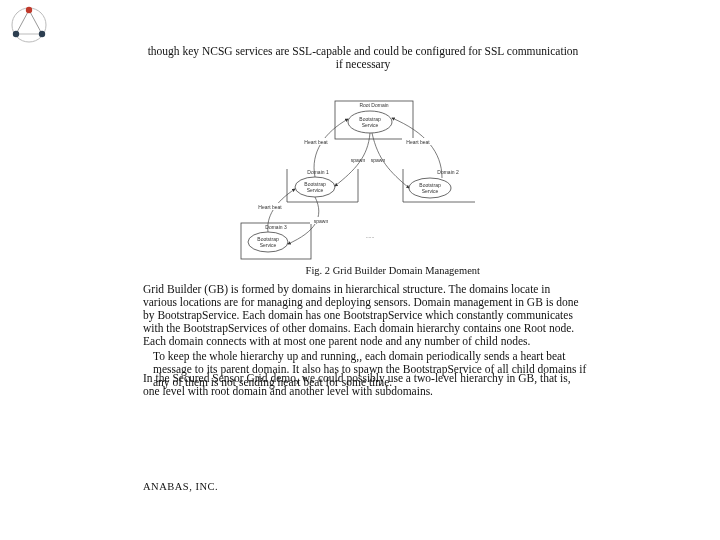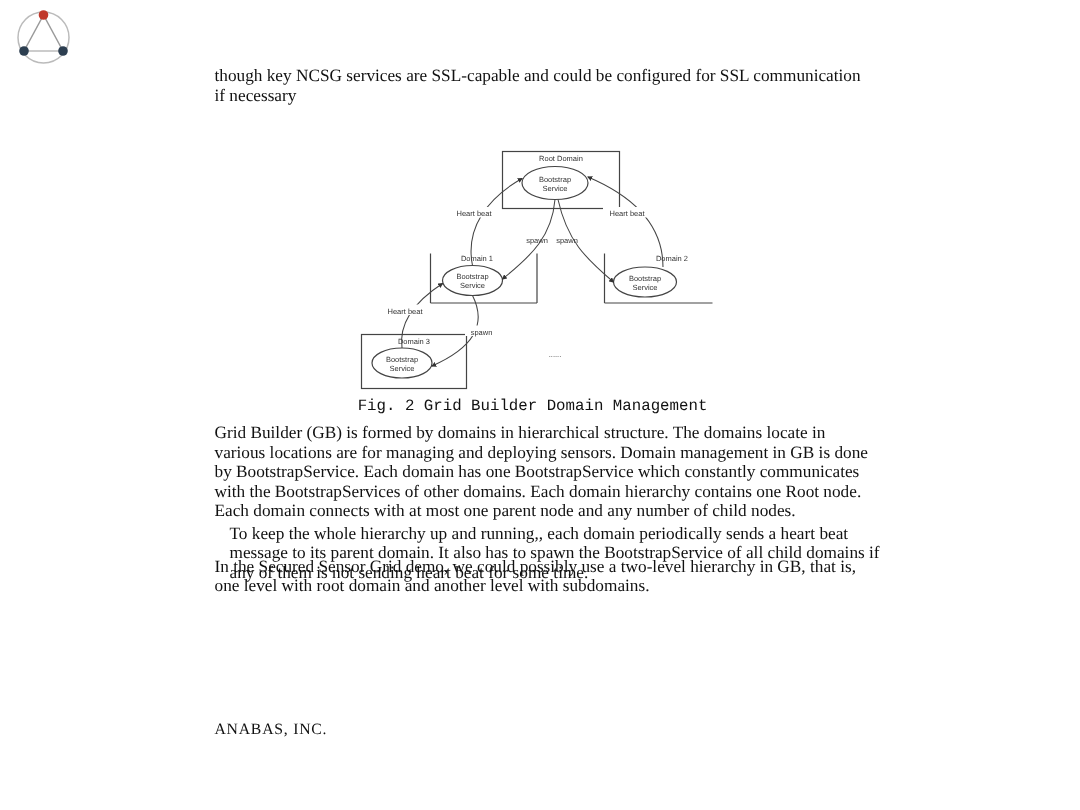--- a/index.html
+++ b/index.html
@@ -1,20 +1,20 @@
 <!DOCTYPE html>
 <html><head>
   <meta charset="utf-8">
   <style>
     html, body { margin: 0; padding: 0; background: #ffffff; }
     body { width: 720px; height: 540px; position: relative; overflow: hidden; font-family: "Liberation Serif", "DejaVu Serif", serif; color: #111; }
     .logo { position: absolute; left: 6px; top: 4px; width: 46px; height: 40px; }
-    .intro { position: absolute; left: 143px; top: 45px; width: 440px; font-size: 11.5px; line-height: 13px; }
+    .intro { position: absolute; left: 143px; top: 45px; width: 440px; font-size: 11.5px; line-height: 13px; text-align: center; }
     .diagram { position: absolute; left: 230px; top: 92px; width: 250px; height: 172px; }
-    .caption { position: absolute; left: 230px; top: 265px; width: 250px; text-align: center; font-size: 10.5px; font-family: Liberation Mono, monospace; }
+    .caption { position: absolute; left: 230px; top: 265px; width: 250px; text-align: right; font-size: 10.5px; }
     .para { position: absolute; left: 143px; width: 440px; font-size: 11.5px; line-height: 13px; margin: 0; }
     .p1 { top: 283px; font-family: Liberation Serif, serif; }
     .p2 { top: 350px; margin-left: 10px; }
     .p3 { top: 372px; }
     .footer { position: absolute; left: 143px; top: 481px; font-size: 10.5px; letter-spacing: 0.5px; }
     svg text { font-family: "Liberation Sans", "DejaVu Sans", sans-serif; font-size: 5px; fill: #333; }
   </style>
 </head>
 <body>
 

